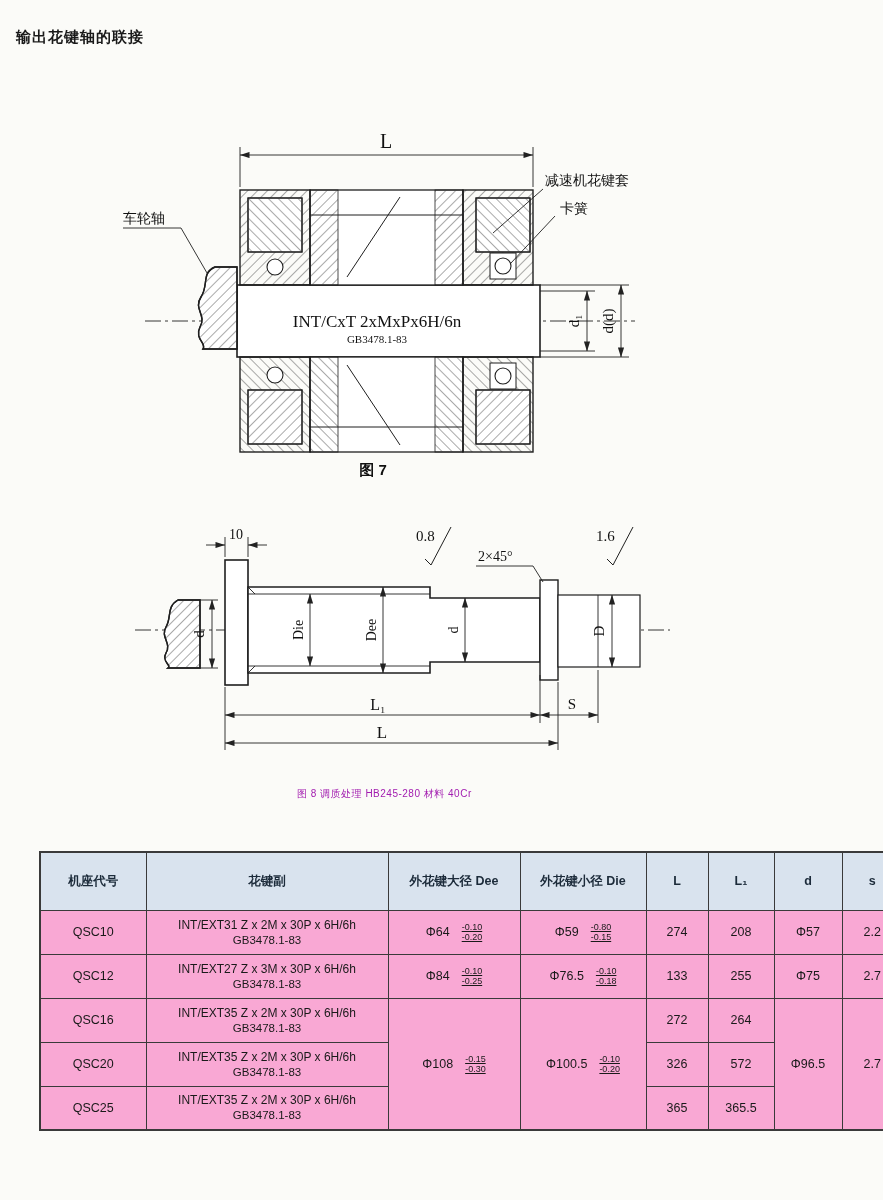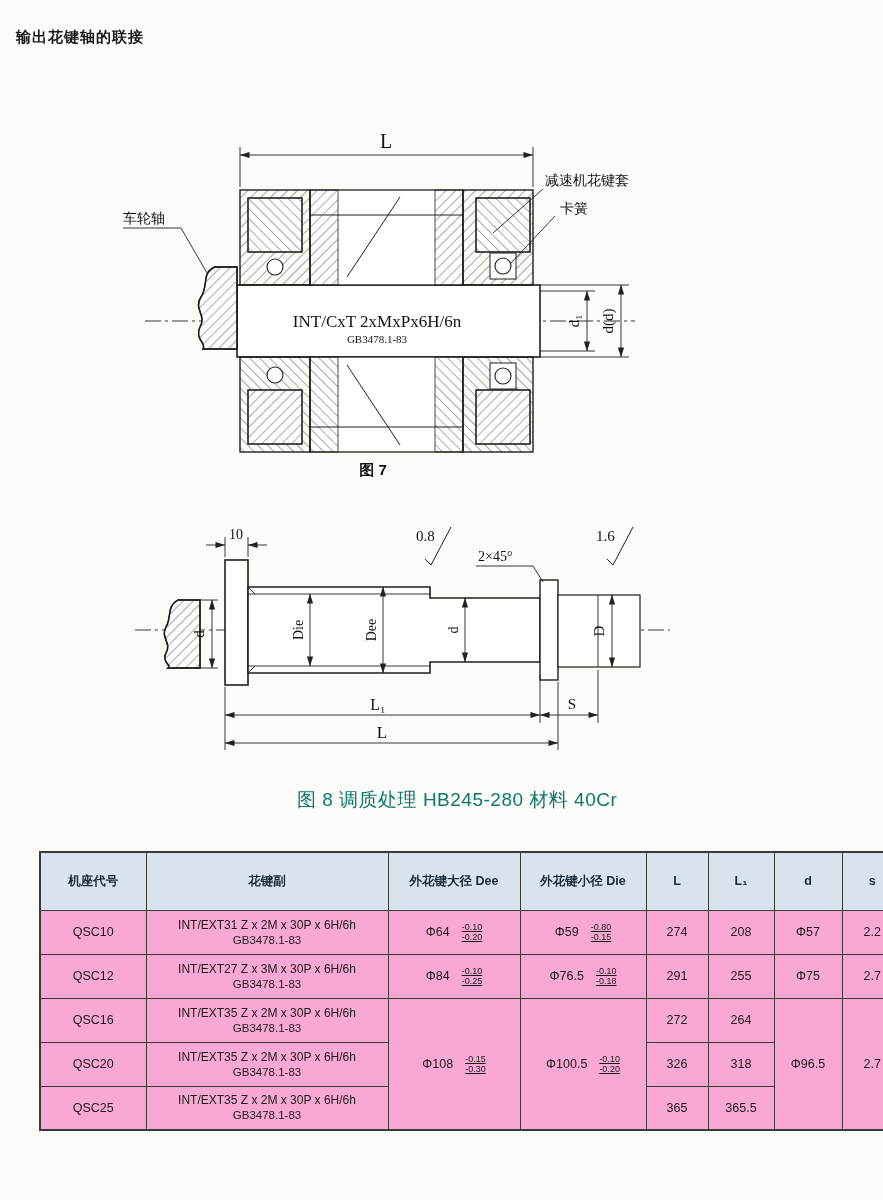--- a/index.html
+++ b/index.html
@@ -2,21 +2,21 @@
 <html><head>
 <meta charset="utf-8">
 <style>
   * { margin:0; padding:0; box-sizing:border-box; }
   html,body { width:883px; height:1200px; }
   body { background:#fbfbf8; font-family:"Liberation Sans", sans-serif; color:#1a1a1a; }
   .page { position:relative; width:883px; height:1200px; background:#fbfbf8; overflow:hidden; }
   .title { position:absolute; left:16px; top:28px; font-size:15px; font-weight:bold; letter-spacing:1px; }
   .fig7 { position:absolute; left:95px; top:115px; }
   .fig8 { position:absolute; left:120px; top:515px; }
-  .fig8-caption { position:absolute; left:297px; top:787px; font-size:19px; color:#0f766e; letter-spacing:0.5px; }
+  .fig8-caption { position:absolute; left:297px; top:787px; font-size:10px; color:#a21caf; letter-spacing:0.5px; }
   svg text { fill:#111; }
   .serifT { font-family:"Liberation Serif", serif; }
   .sansT { font-family:"Liberation Sans", sans-serif; }
   .tbl-wrap { position:absolute; left:10px; top:851px; }
   table { border-collapse:collapse; width:863px; table-layout:fixed; background:#f9a8d4;
           border:2px solid #3a3a3a;margin-left:29px; }
   th, td { border:1px solid #3a3a3a; text-align:center; vertical-align:middle; }
   thead th { background:#d9e3ee; height:58px; font-size:12.5px; font-weight:bold; color:#1c2b3a; }
   tbody td { height:44px; font-size:12.5px; }
   .sp1 { font-size:12px; line-height:15px; }
@@ -269,21 +269,21 @@
           </td>
           <td>
             <span class="tol">
                 <span>Φ76.5</span>
                 <span class="st">
                   <i>-0.10</i>
                   <i>-0.18</i>
                 </span>
               </span>
           </td>
-          <td>291</td>
+          <td>133</td>
           <td>255</td>
           <td>Φ75</td>
           <td>2.7</td>
         </tr>
         <tr>
           <td>QSC16</td>
           <td>
             <div class="sp1">INT/EXT35 Z x 2M x 30P x 6H/6h</div>
             <div class="sp2">GB3478.1-83</div>
           </td>
@@ -310,21 +310,21 @@
           <td rowspan="3">Φ96.5</td>
           <td rowspan="3">2.7</td>
         </tr>
         <tr>
           <td>QSC20</td>
           <td>
             <div class="sp1">INT/EXT35 Z x 2M x 30P x 6H/6h</div>
             <div class="sp2">GB3478.1-83</div>
           </td>
           <td>326</td>
-          <td>318</td>
+          <td>572</td>
         </tr>
         <tr>
           <td>QSC25</td>
           <td>
             <div class="sp1">INT/EXT35 Z x 2M x 30P x 6H/6h</div>
             <div class="sp2">GB3478.1-83</div>
           </td>
           <td>365</td>
           <td>365.5</td>
         </tr>

